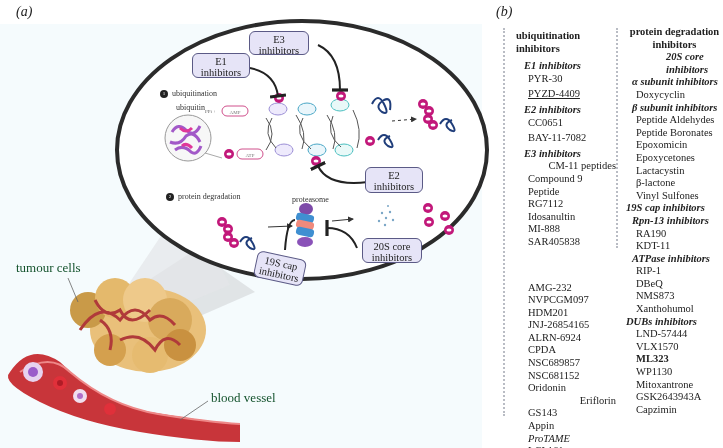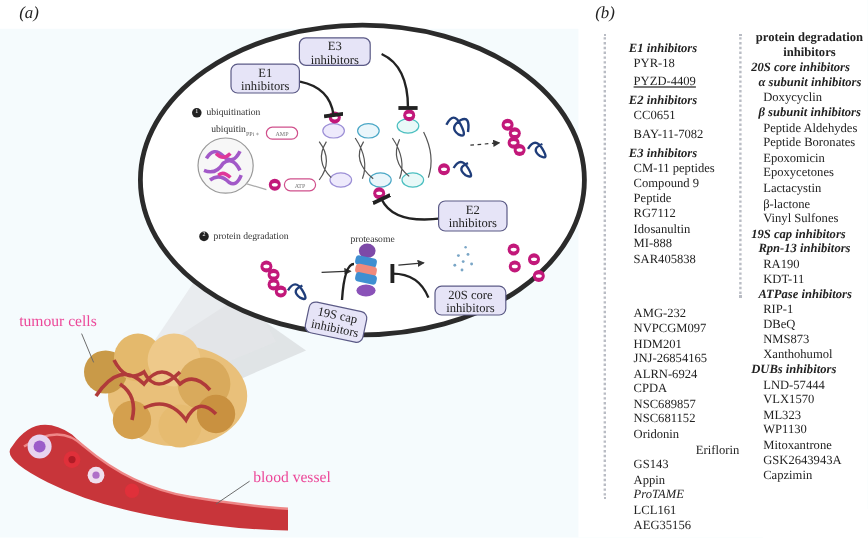--- a/index.html
+++ b/index.html
@@ -1,20 +1,20 @@
 <!DOCTYPE html>
 <html><head>
 <meta charset="utf-8">
 <style>
   html, body { margin:0; padding:0; }
   body { width:723px; height:448px; position:relative; overflow:hidden; background:#ffffff; font-family:"Liberation Serif", serif; color:#222; }
   .panel-label { position:absolute; font-size:14px; font-style:italic; }
   #panel-a-bg { position:absolute; left:0; top:24px; width:482px; height:424px; background:#f5fbfd; }
   svg#diagram { position:absolute; left:0; top:0; width:490px; height:448px; }
-  .callout { position:absolute; font-size:13px; color:#ec4899; }
+  .callout { position:absolute; font-size:13px; color:#14532d; }
   .inhib-box { position:absolute; background:#e6e4f7; border:1.5px solid #5b5a86; border-radius:6px; font-size:10.5px; line-height:11px; text-align:center; color:#222; padding:2px 4px; box-sizing:border-box; }
   .small-label { position:absolute; font-size:8px; color:#333; }
   .step-dot { display:inline-block; width:8px; height:8px; border-radius:50%; background:#222; color:#fff; font-size:5px; text-align:center; line-height:8px; margin-right:4px; vertical-align:middle; }
   #table-b { position:absolute; left:498px; top:26px; width:225px; height:422px; }
   .dotcol { position:absolute; top:0; bottom:32px; width:0; border-left:2px dotted #b9bcc4; }
   .col { position:absolute; top:0; font-size:10.5px; line-height:12.6px; }
   .col .hdr { font-weight:bold; font-size:10.5px; text-align:center; }
   .col .sub { font-weight:bold; font-style:italic; }
   .col .item { white-space:nowrap; }
 </style>
@@ -215,28 +215,29 @@
   </div>
 <div class="inhib-box" style="left:255px;top:255px;width:50px;height:27px;transform:rotate(12deg);">
     <div>19S cap</div>
     <div>inhibitors</div>
   </div>
 
 <div id="table-b">
   <div class="dotcol" style="left:5px;top:2px;"></div>
   <div class="dotcol" style="left:118px;top:2px;bottom:200px;"></div>
   <div class="col" style="left:18px;top:4px;width:100px;" id="col-ub">
+    <div class="hdr" style="text-align:left;">ubiquitination inhibitors</div>
   <div class="sub" style="padding-left: 8px; margin-top: 5px;">E1 inhibitors</div>
-      <div class="item" style="padding-left: 12px; margin-bottom: 3px;">PYR-18</div>
+      <div class="item" style="padding-left: 12px; margin-bottom: 3px;">PYR-30</div>
       <div class="item" style="padding-left: 12px; margin-bottom: 3px; text-decoration: underline;">PYZD-4409</div>
       <div class="sub" style="padding-left: 8px; margin-top: 0;">E2 inhibitors</div>
       <div class="item" style="padding-left: 12px; margin-bottom: 3px;">CC0651</div>
       <div class="item" style="padding-left: 12px; margin-bottom: 3px;">BAY-11-7082</div>
       <div class="sub" style="padding-left: 8px; margin-top: 2px;">E3 inhibitors</div>
-      <div class="item" style="padding-left: 12px;">CM-11 peptides</div>
+      <div class="item" style="padding-left: 12px; text-align: right;">CM-11 peptides</div>
       <div class="item" style="padding-left: 12px;">Compound 9</div>
       <div class="item" style="padding-left: 12px;">Peptide</div>
       <div class="item" style="padding-left: 12px;">RG7112</div>
       <div class="item" style="padding-left: 12px;">Idosanultin</div>
       <div class="item" style="padding-left: 12px;">MI-888</div>
       <div class="item" style="padding-left: 12px;">SAR405838</div>
       <div class="item" style="padding-left: 12px; margin-top: 33px;">AMG-232</div>
       <div class="item" style="padding-left: 12px;">NVPCGM097</div>
       <div class="item" style="padding-left: 12px;">HDM201</div>
       <div class="item" style="padding-left: 12px;">JNJ-26854165</div>
@@ -248,21 +249,21 @@
       <div class="item" style="padding-left: 12px; text-align: right;">Eriflorin</div>
       <div class="item" style="padding-left: 12px;">GS143</div>
       <div class="item" style="padding-left: 12px;">Appin</div>
       <div class="item" style="padding-left: 12px; font-style: italic;">ProTAME</div>
       <div class="item" style="padding-left: 12px;">LCL161</div>
       <div class="item" style="padding-left: 12px;">AEG35156</div>
     </div>
   <div class="col" style="left:128px;top:0px;width:97px;" id="col-deg">
     <div class="hdr">protein degradation</div>
     <div class="hdr">inhibitors</div>
-  <div class="sub" style="padding-left: 0px;">20S core inhibitors</div>
+  <div class="sub" style="padding-left: 0px; margin-left: 40px;">20S core inhibitors</div>
       <div class="sub" style="padding-left: 6px;">α subunit inhibitors</div>
       <div class="item" style="padding-left: 10px;">Doxycyclin</div>
       <div class="sub" style="padding-left: 6px;">β subunit inhibitors</div>
       <div class="item" style="padding-left: 10px;">Peptide Aldehydes</div>
       <div class="item" style="padding-left: 10px;">Peptide Boronates</div>
       <div class="item" style="padding-left: 10px;">Epoxomicin</div>
       <div class="item" style="padding-left: 10px;">Epoxycetones</div>
       <div class="item" style="padding-left: 10px;">Lactacystin</div>
       <div class="item" style="padding-left: 10px;">β-lactone</div>
       <div class="item" style="padding-left: 10px;">Vinyl Sulfones</div>
@@ -271,19 +272,19 @@
       <div class="item" style="padding-left: 10px;">RA190</div>
       <div class="item" style="padding-left: 10px;">KDT-11</div>
       <div class="sub" style="padding-left: 6px;">ATPase inhibitors</div>
       <div class="item" style="padding-left: 10px;">RIP-1</div>
       <div class="item" style="padding-left: 10px;">DBeQ</div>
       <div class="item" style="padding-left: 10px;">NMS873</div>
       <div class="item" style="padding-left: 10px;">Xanthohumol</div>
       <div class="sub" style="padding-left: 0px;">DUBs inhibitors</div>
       <div class="item" style="padding-left: 10px;">LND-57444</div>
       <div class="item" style="padding-left: 10px;">VLX1570</div>
-      <div class="item" style="padding-left: 10px;">ML323</div>
+      <div class="item" style="padding-left: 10px; font-weight: bold;">ML323</div>
       <div class="item" style="padding-left: 10px;">WP1130</div>
       <div class="item" style="padding-left: 10px;">Mitoxantrone</div>
       <div class="item" style="padding-left: 10px;">GSK2643943A</div>
       <div class="item" style="padding-left: 10px;">Capzimin</div>
     </div>
 </div>
 
 </body></html>

